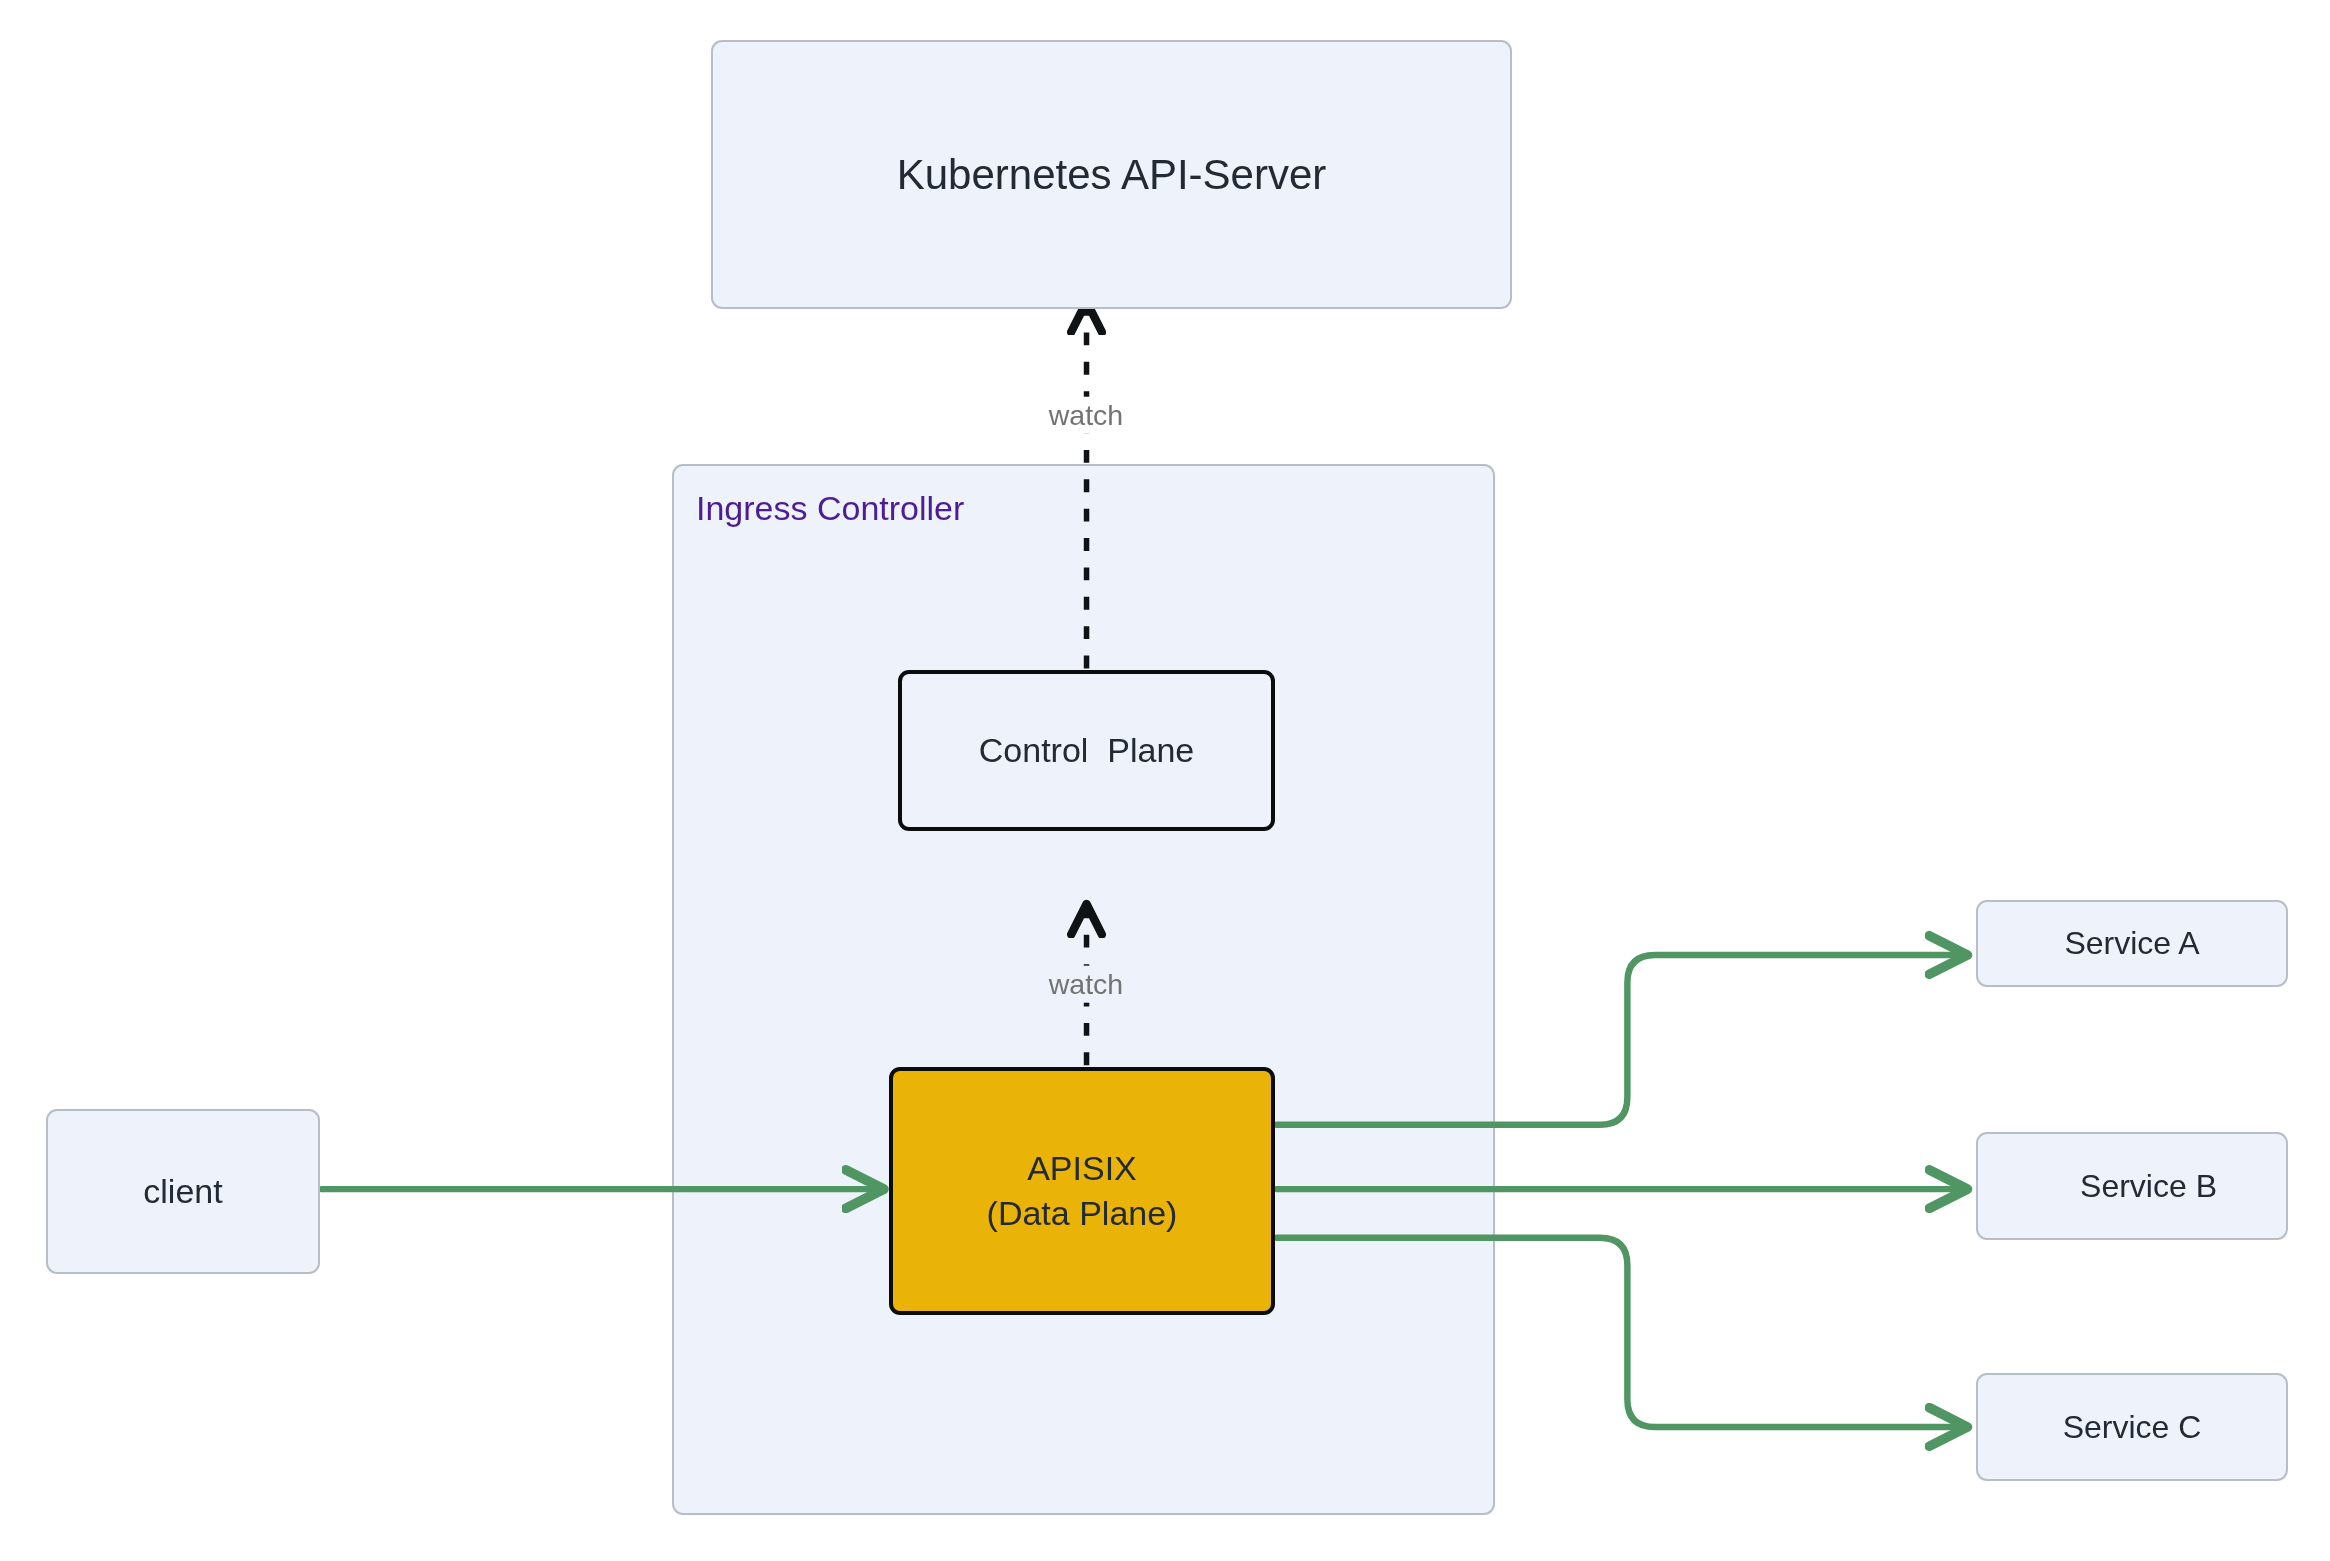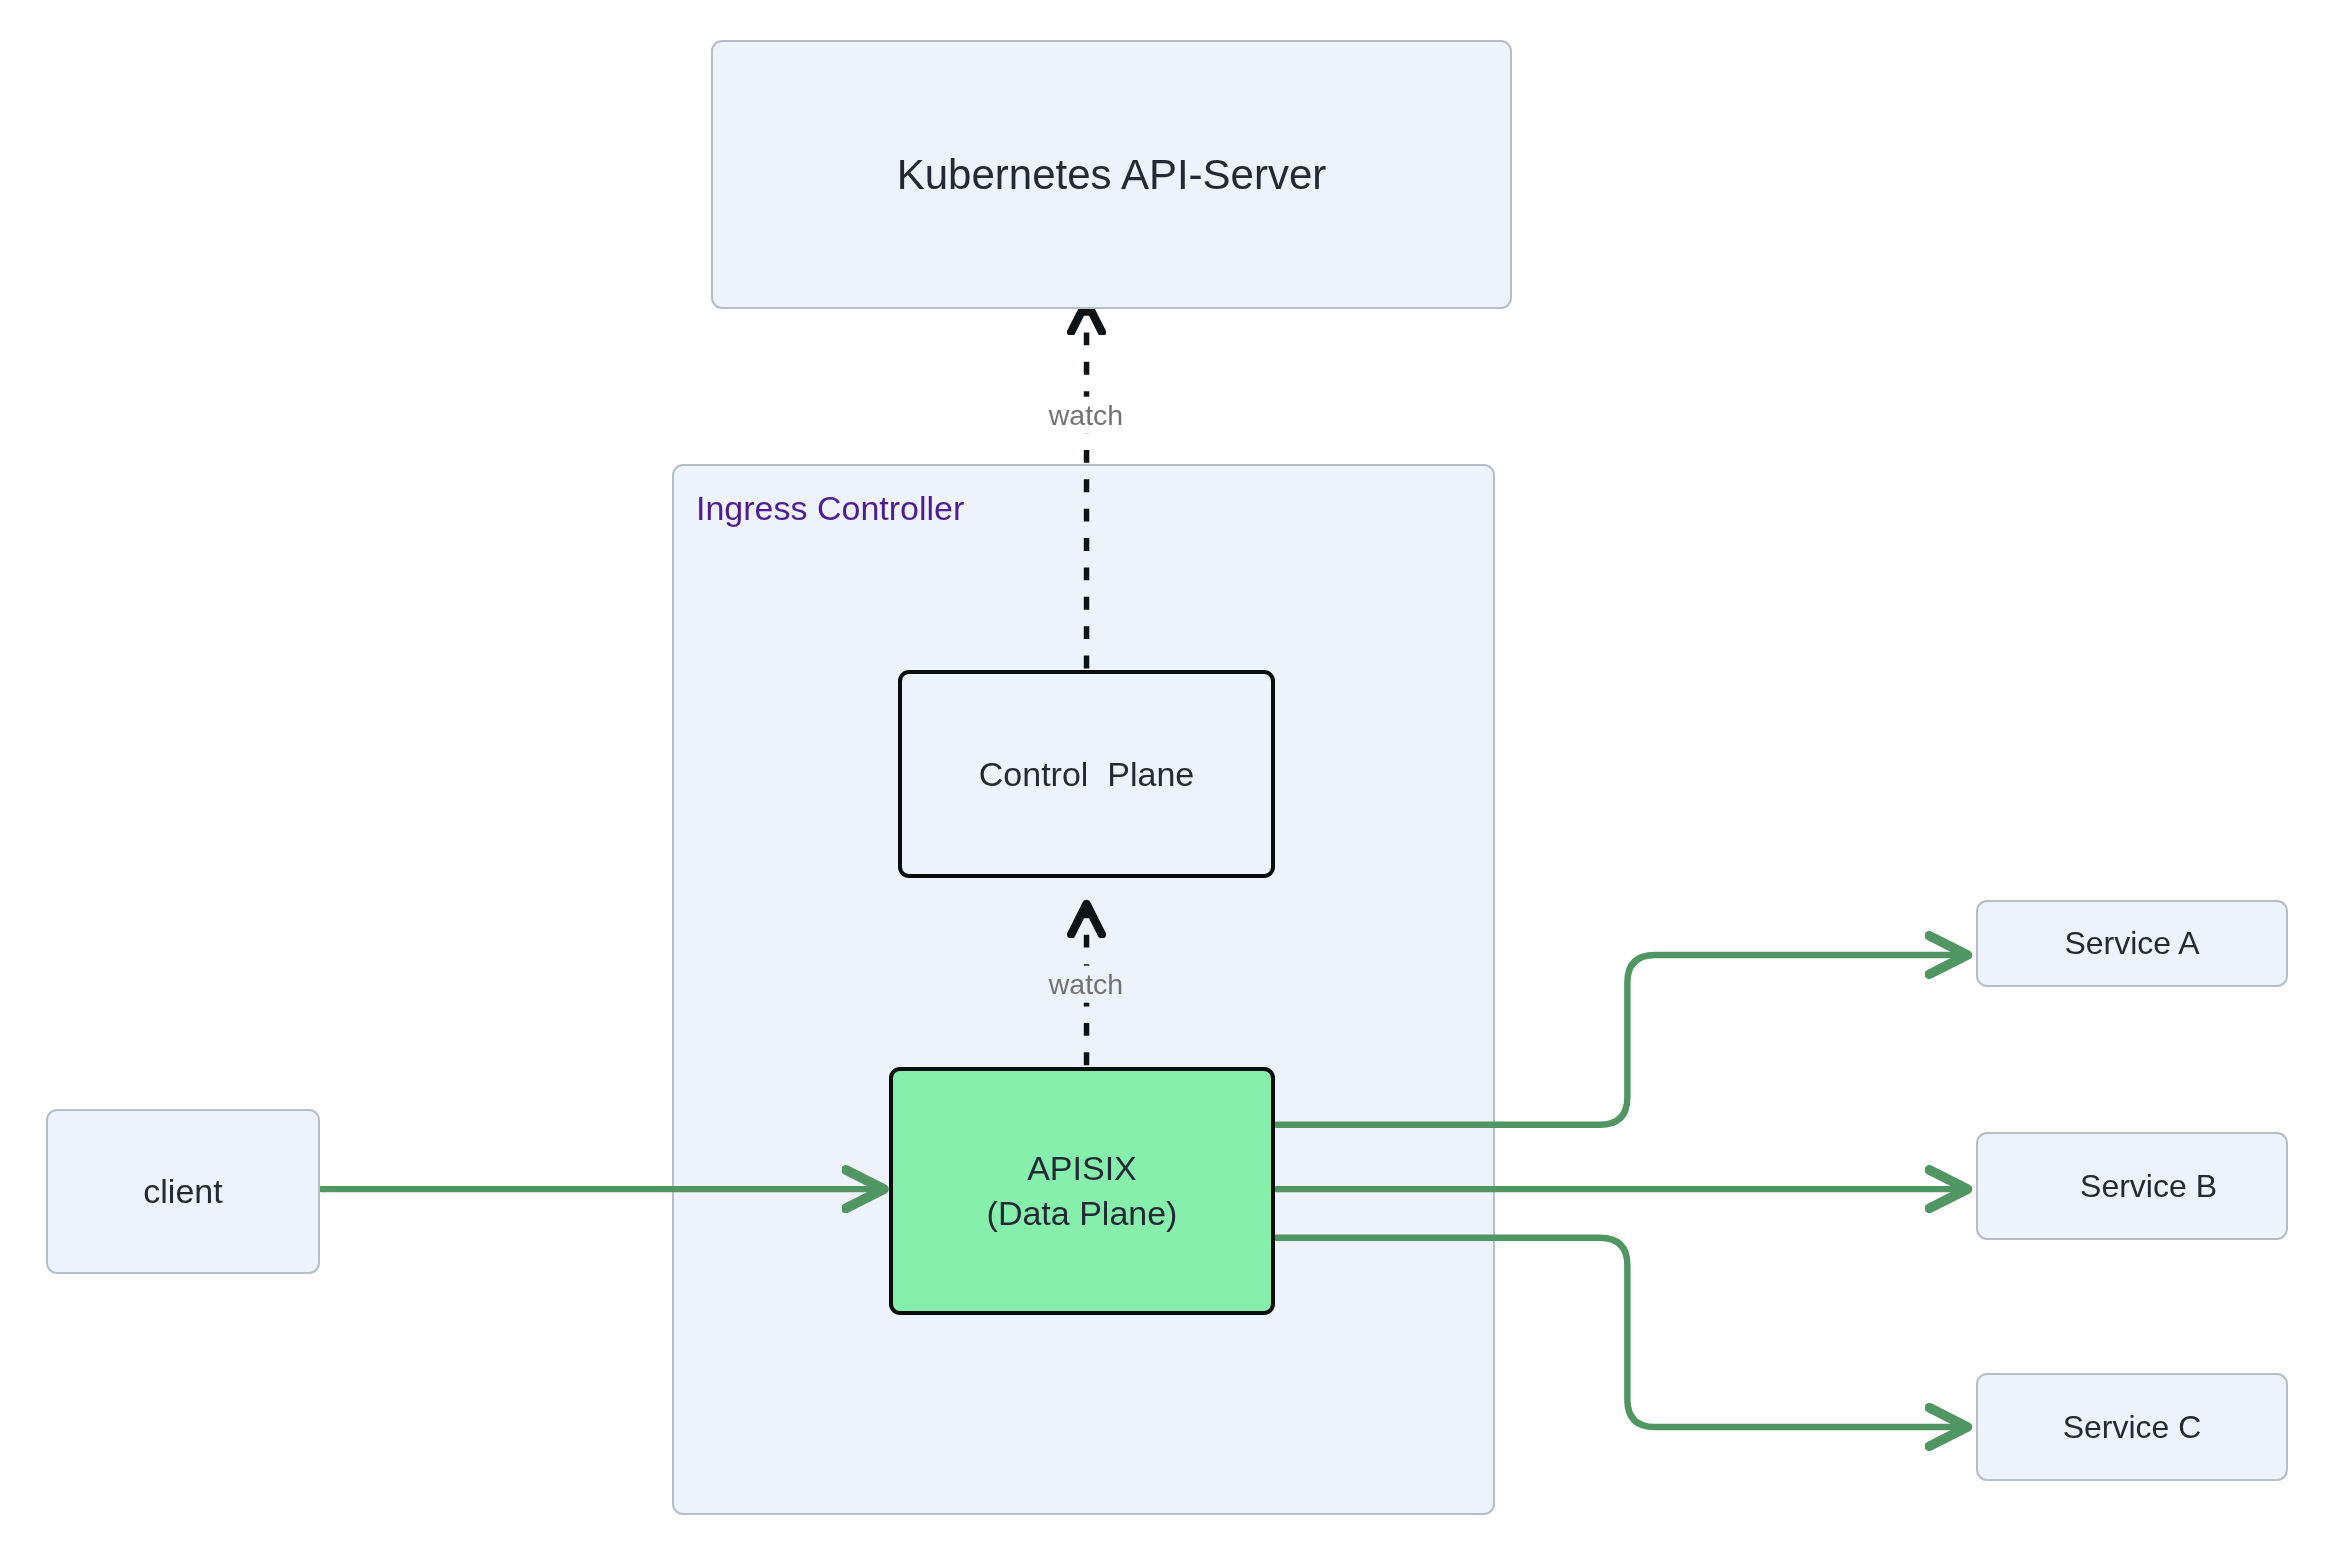--- a/index.html
+++ b/index.html
@@ -34,21 +34,21 @@
     border: 2.8px solid #b7bdc9;
     border-radius: 11px;
   }
   
   .node--strong {
     background: #eef2fb;
     border: 4.6px solid #0b0c0e;
     border-radius: 11px;
   }
   .node--strong.node--green {
-    background: #86efac;
+    background: #eab308;
     text-align: center;
   }
   
   .container {
     position: absolute;
     box-sizing: border-box;
     background: #eef2fb;
     border: 2.8px solid #b7bdc9;
     border-radius: 11px;
   }
@@ -122,21 +122,21 @@
   </svg>
 
   <div class="edge-label" style="left:1086px; top:415px; font-size:28.5px;">watch</div>
 
   <div class="edge-label edge-label--oncontainer" style="left:1086px; top:984px; font-size:28.5px;">watch</div>
 
   <div class="node node--soft" style="left:711px; top:40px; width:801px; height:269px; font-size:42px;">
     <span>Kubernetes API-Server</span>
   </div>
 
-  <div class="node node--strong" style="left:898px; top:670px; width:377px; height:208px; font-size:34px;">
+  <div class="node node--strong" style="left:898px; top:670px; width:377px; height:161px; font-size:34px;">
     <span>Control  Plane</span>
   </div>
 
   <div class="node node--strong node--green" style="left:889px; top:1067px; width:386px; height:248px; font-size:34px;">
     <span>APISIX
 (Data Plane)</span>
   </div>
 
   <div class="node node--soft" style="left:46px; top:1109px; width:274px; height:165px; font-size:34px;">
     <span>client</span>

